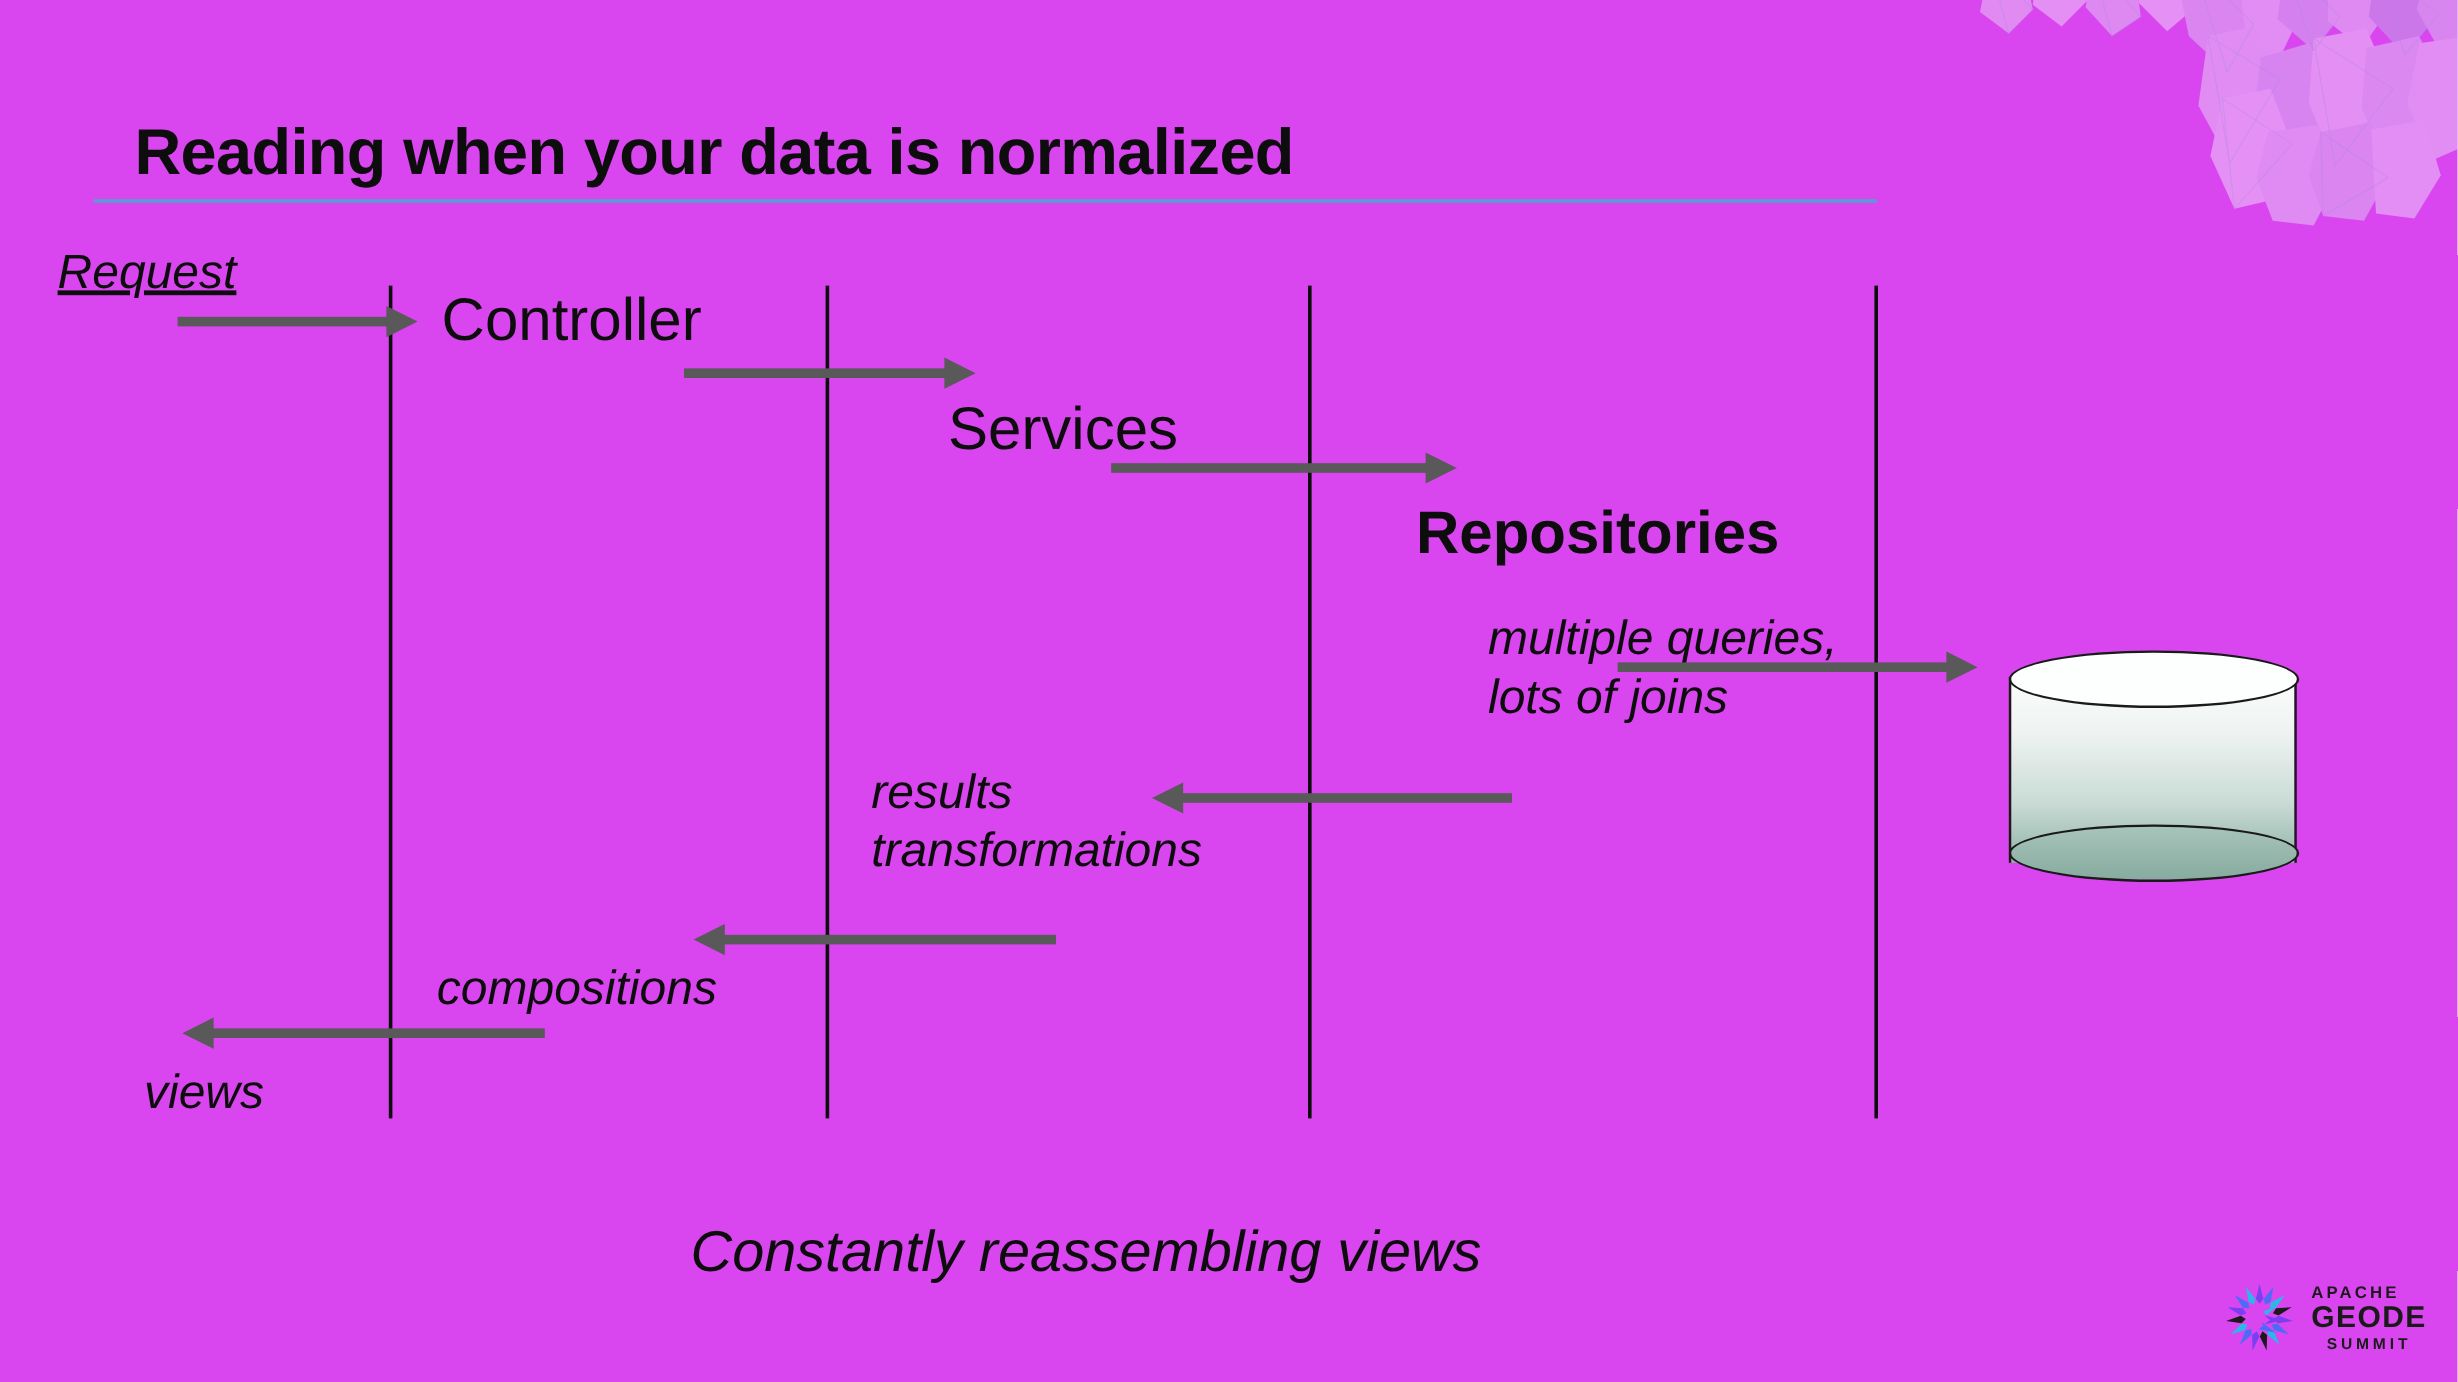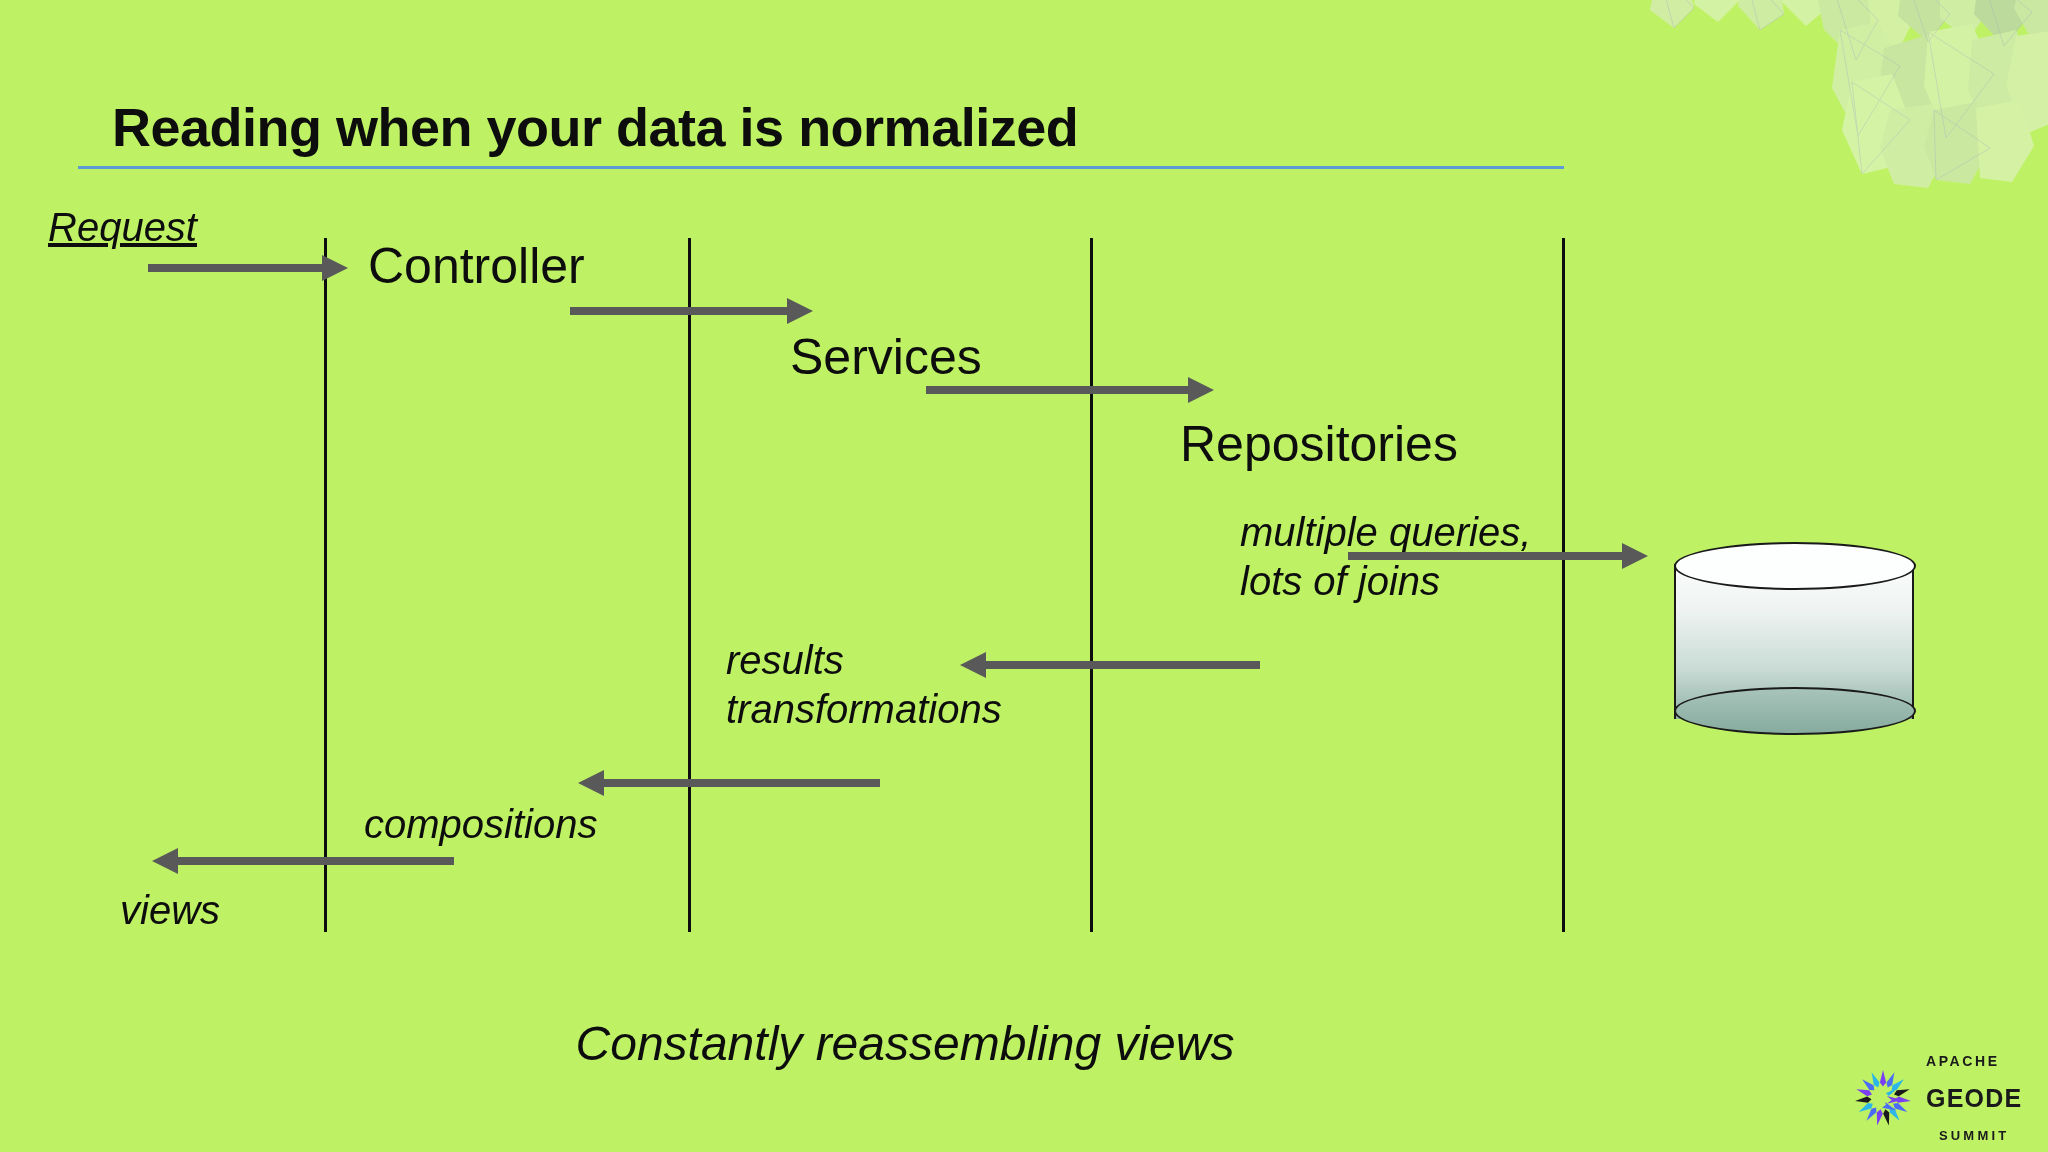--- a/index.html
+++ b/index.html
@@ -7,21 +7,21 @@
     padding: 0;
     background: #ffffff;
   }
   body {
     font-family: "Liberation Sans", sans-serif;
   }
   #slide {
     position: relative;
     width: 2048px;
     height: 1152px;
-    background: #bef264;
+    background: #d946ef;
     overflow: hidden;
   }
 
   
   .crystal-corner {
     position: absolute;
     top: -30px;
     right: -10px;
     width: 430px;
     height: 230px;
@@ -188,21 +188,20 @@
   .logo .mark {
     width: 62px;
     height: 62px;
     flex: 0 0 62px;
   }
   .logo .wordmark {
     display: flex;
     flex-direction: column;
     justify-content: center;
     line-height: 1;
-    gap: 16px;
   }
   .logo .w-apache {
     font-size: 14px;
     font-weight: bold;
     letter-spacing: 2.6px;
     color: #1a1a1a;
   }
   .logo .w-geode {
     font-size: 25px;
     font-weight: bold;
@@ -263,21 +262,21 @@
 
   <div class="diagram">
 
     <div class="lifeline" style="left:324px;  top:238px; height:694px;"></div>
     <div class="lifeline" style="left:688px;  top:238px; height:694px;"></div>
     <div class="lifeline" style="left:1090px; top:238px; height:694px;"></div>
     <div class="lifeline" style="left:1562px; top:238px; height:694px;"></div>
 
     <div class="actor-label" style="left:790px;  top:328px;">Services</div>
     <div class="actor-label" style="left:368px;  top:237px;">Controller</div>
-    <div class="actor-label" style="left:1180px; top:415px;">Repositories</div>
+    <div class="actor-label" style="left:1180px; top:415px;font-weight:bold;">Repositories</div>
 
     <div class="msg-label" style="left:48px; top:203px;text-decoration:underline;">Request</div>
     <div class="arrow right" style="left:148px; top:264px; width:200px;">
       <div class="shaft" style="left:0; right:22px;"></div>
       <div class="head"></div>
     </div>
 
     <div class="arrow right" style="left:570px; top:307px; width:243px;">
       <div class="shaft" style="left:0; right:22px;"></div>
       <div class="head"></div>

